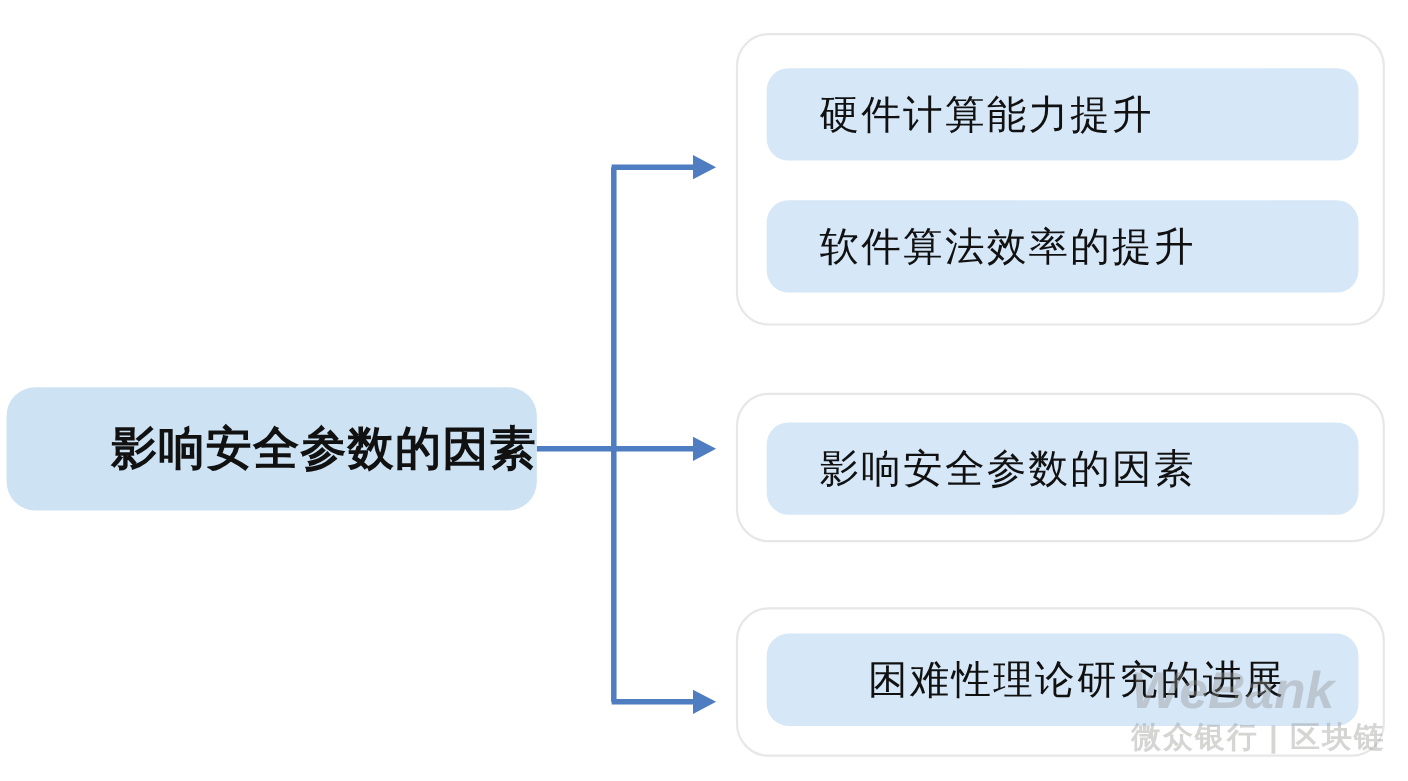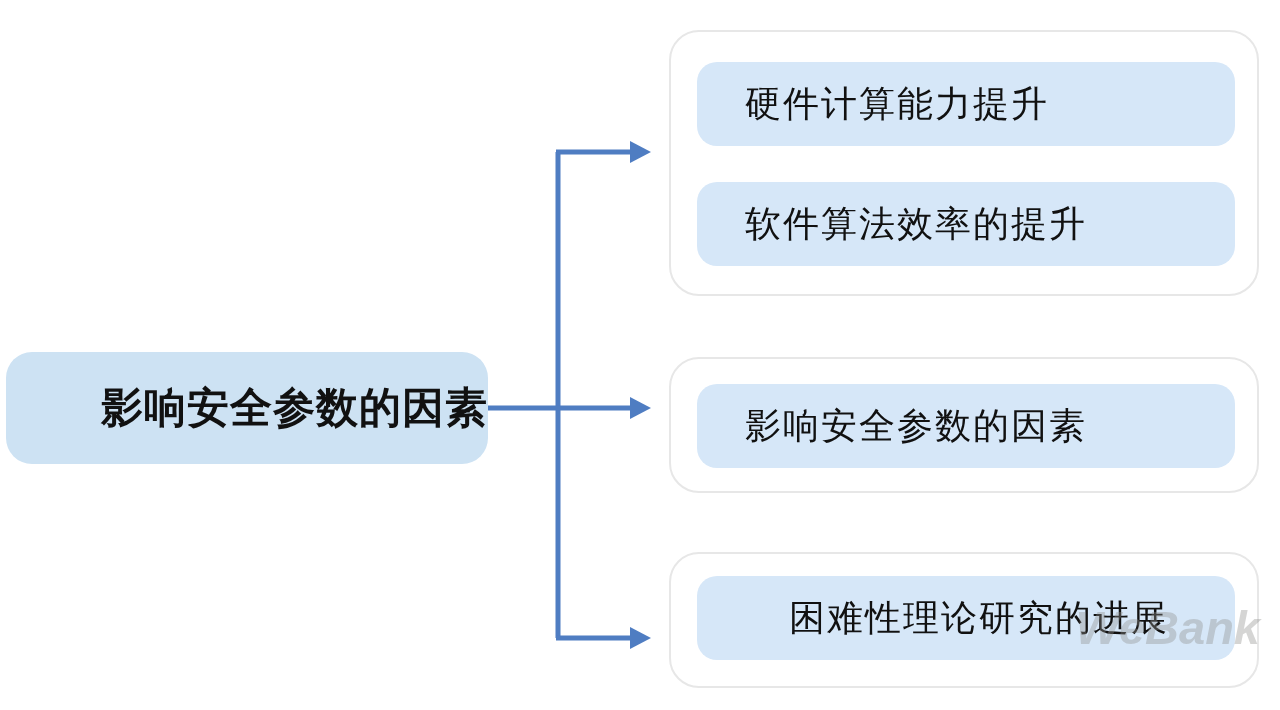--- a/index.html
+++ b/index.html
@@ -153,15 +153,16 @@
   </div>
 
   <div class="group group-3">
     <div class="item g3-i1">
       <span class="item-label">困难性理论研究的进展</span>
     </div>
   </div>
 
   <div class="watermark">
     <div class="wm-logo">WeBank</div>
+    <div class="wm-sub">微众银行 | 区块链</div>
   </div>
 
 </div>
 
 </body></html>

